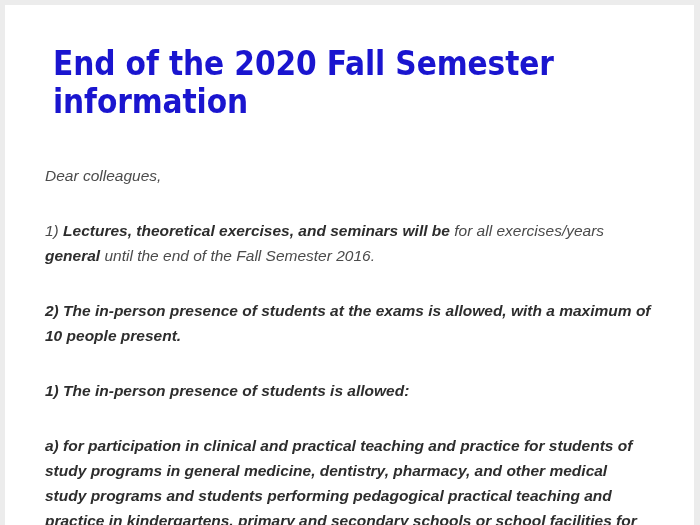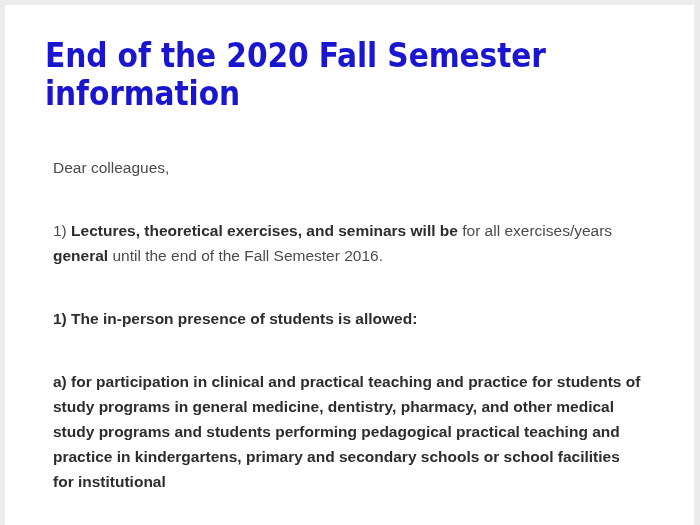--- a/index.html
+++ b/index.html
@@ -36,33 +36,34 @@
     position: relative;
   }
 
   .doc-title {
     font-family: "Liberation Sans Narrow", "DejaVu Sans Condensed", "Liberation Sans", sans-serif;
     font-stretch: condensed;
     font-weight: bold;
     font-size: 33px;
     line-height: 38px;
     color: #1a15cf;
-    margin: 8px;
+    margin: 16px;
     padding-top: 24px;
     letter-spacing: -0.1px;
     max-width: 520px;
   }
 
   .body-par {
     font-family: "Liberation Sans", sans-serif;
     font-size: 15.5px;
     line-height: 25px;
     color: #4b4b4b;
-    margin: 16px;
+    margin: 8px;
     font-weight: normal;
+    font-style: italic;
   }
 
   .par-dear      { padding-top: 26px; }
   .par-based     { padding-top: 22px; }
   .par-item1     { padding-top: 22px; }
   .par-item2     { padding-top: 22px; }
   .par-item3     { padding-top: 22px; }
   .par-itema     { padding-top: 22px; }
 
   .body-par b,
@@ -84,19 +85,20 @@
 
     <h1 class="doc-title">End of the 2020 Fall Semester information</h1>
 
     <p class="body-par par-dear">Dear colleagues,</p>
 
 
     <p class="body-par par-item1">
       <span>1) </span><span class="strong">Lectures, theoretical exercises, and seminars will be</span><span> for all exercises/years </span><span class="strong">general</span><span> until the end of the Fall Semester 2016.</span>
     </p>
 
+    <p class="body-par par-item2 par-strong">2) The in-person presence of students at the exams is allowed, with a maximum of 10 people present.</p>
 
     <p class="body-par par-item3 par-strong">1) The in-person presence of students is allowed:</p>
 
     <p class="body-par par-itema par-strong">a) for participation in clinical and practical teaching and practice for students of study programs in general medicine, dentistry, pharmacy, and other medical study programs and students performing pedagogical practical teaching and practice in kindergartens, primary and secondary schools or school facilities for institutional</p>
 
   </div>
 </div>
 
 </body></html>

